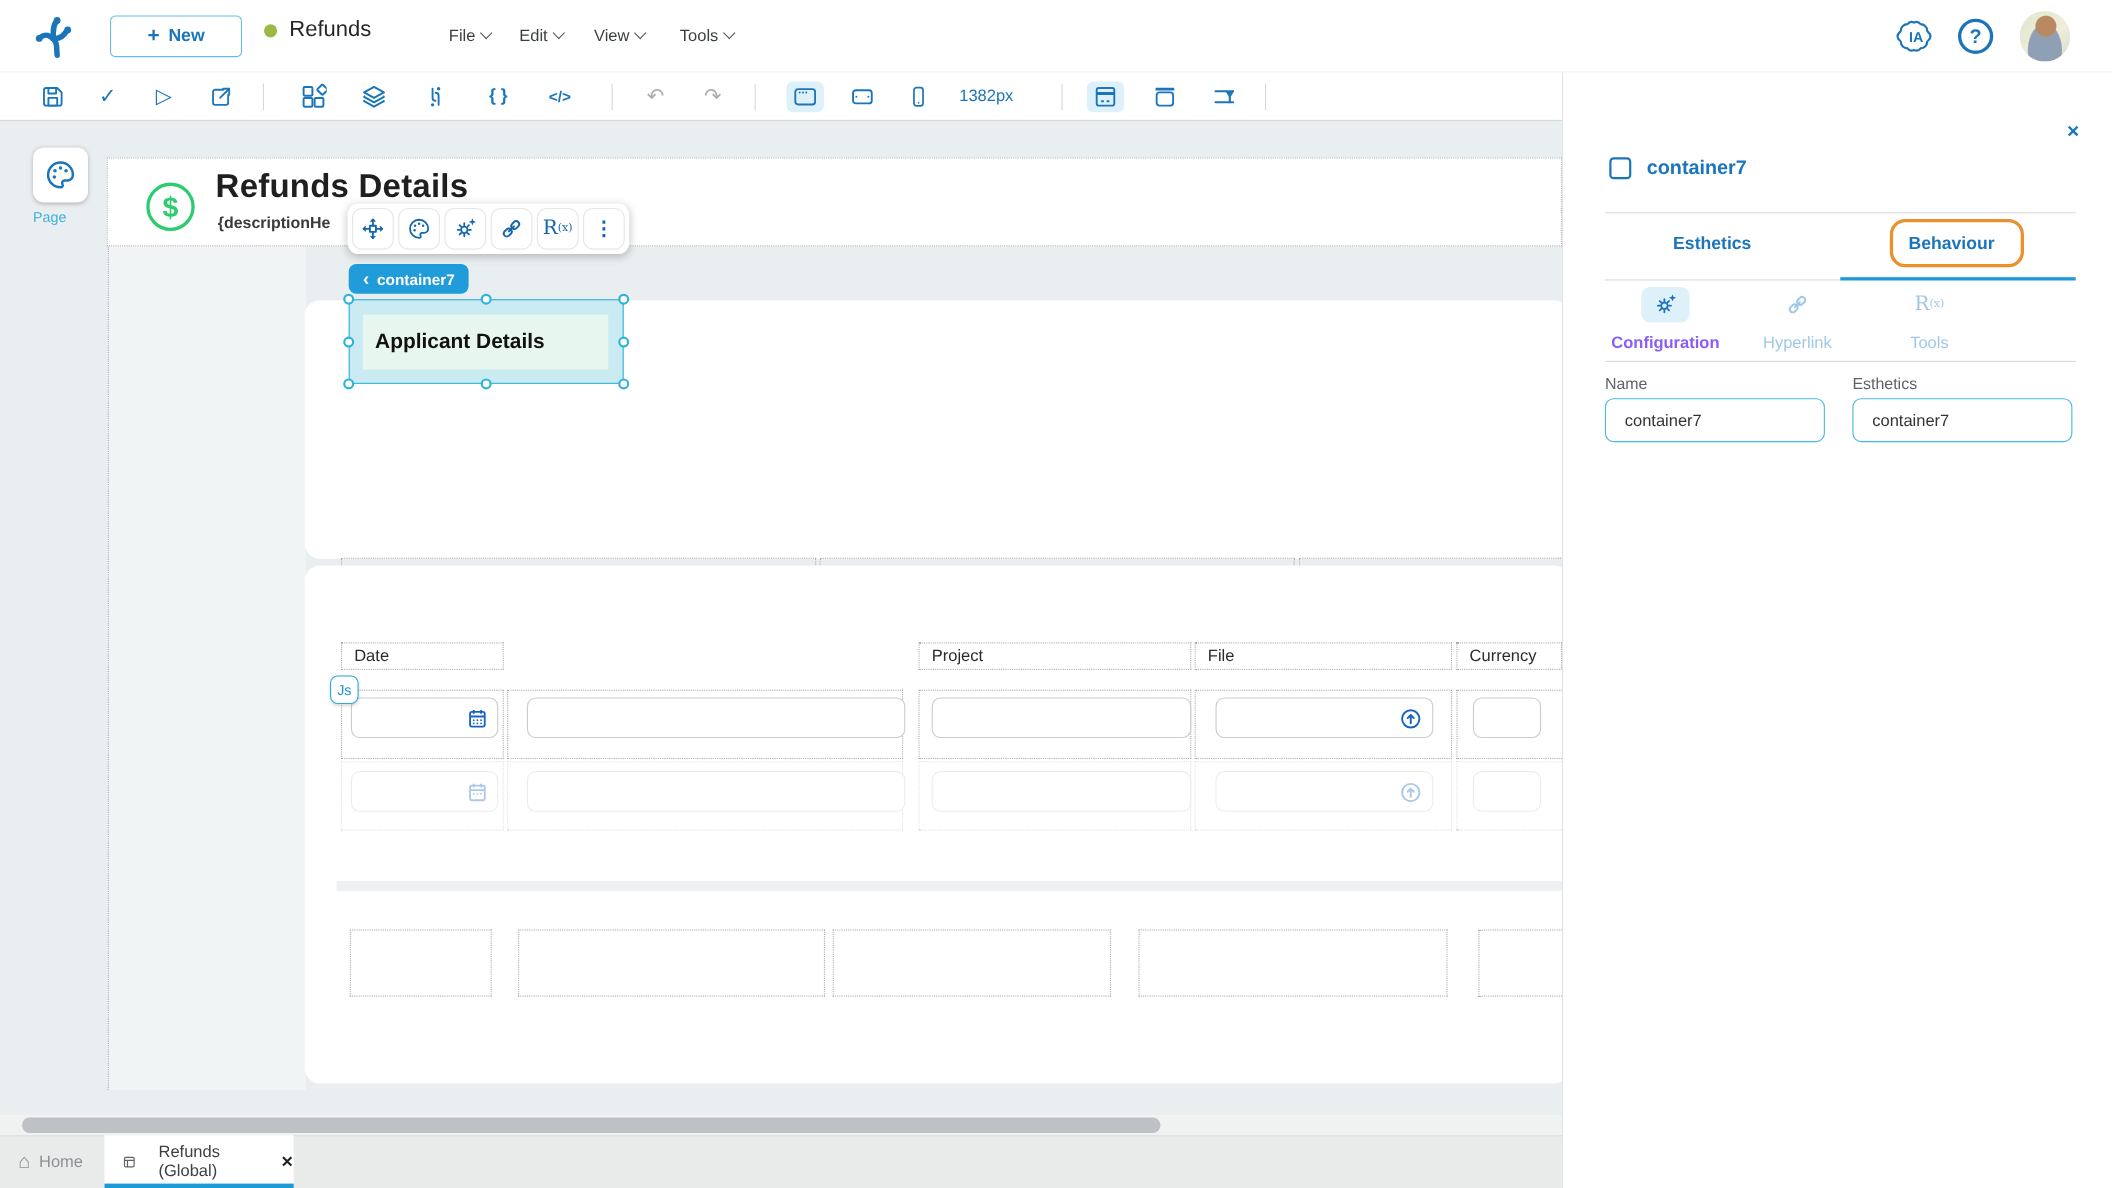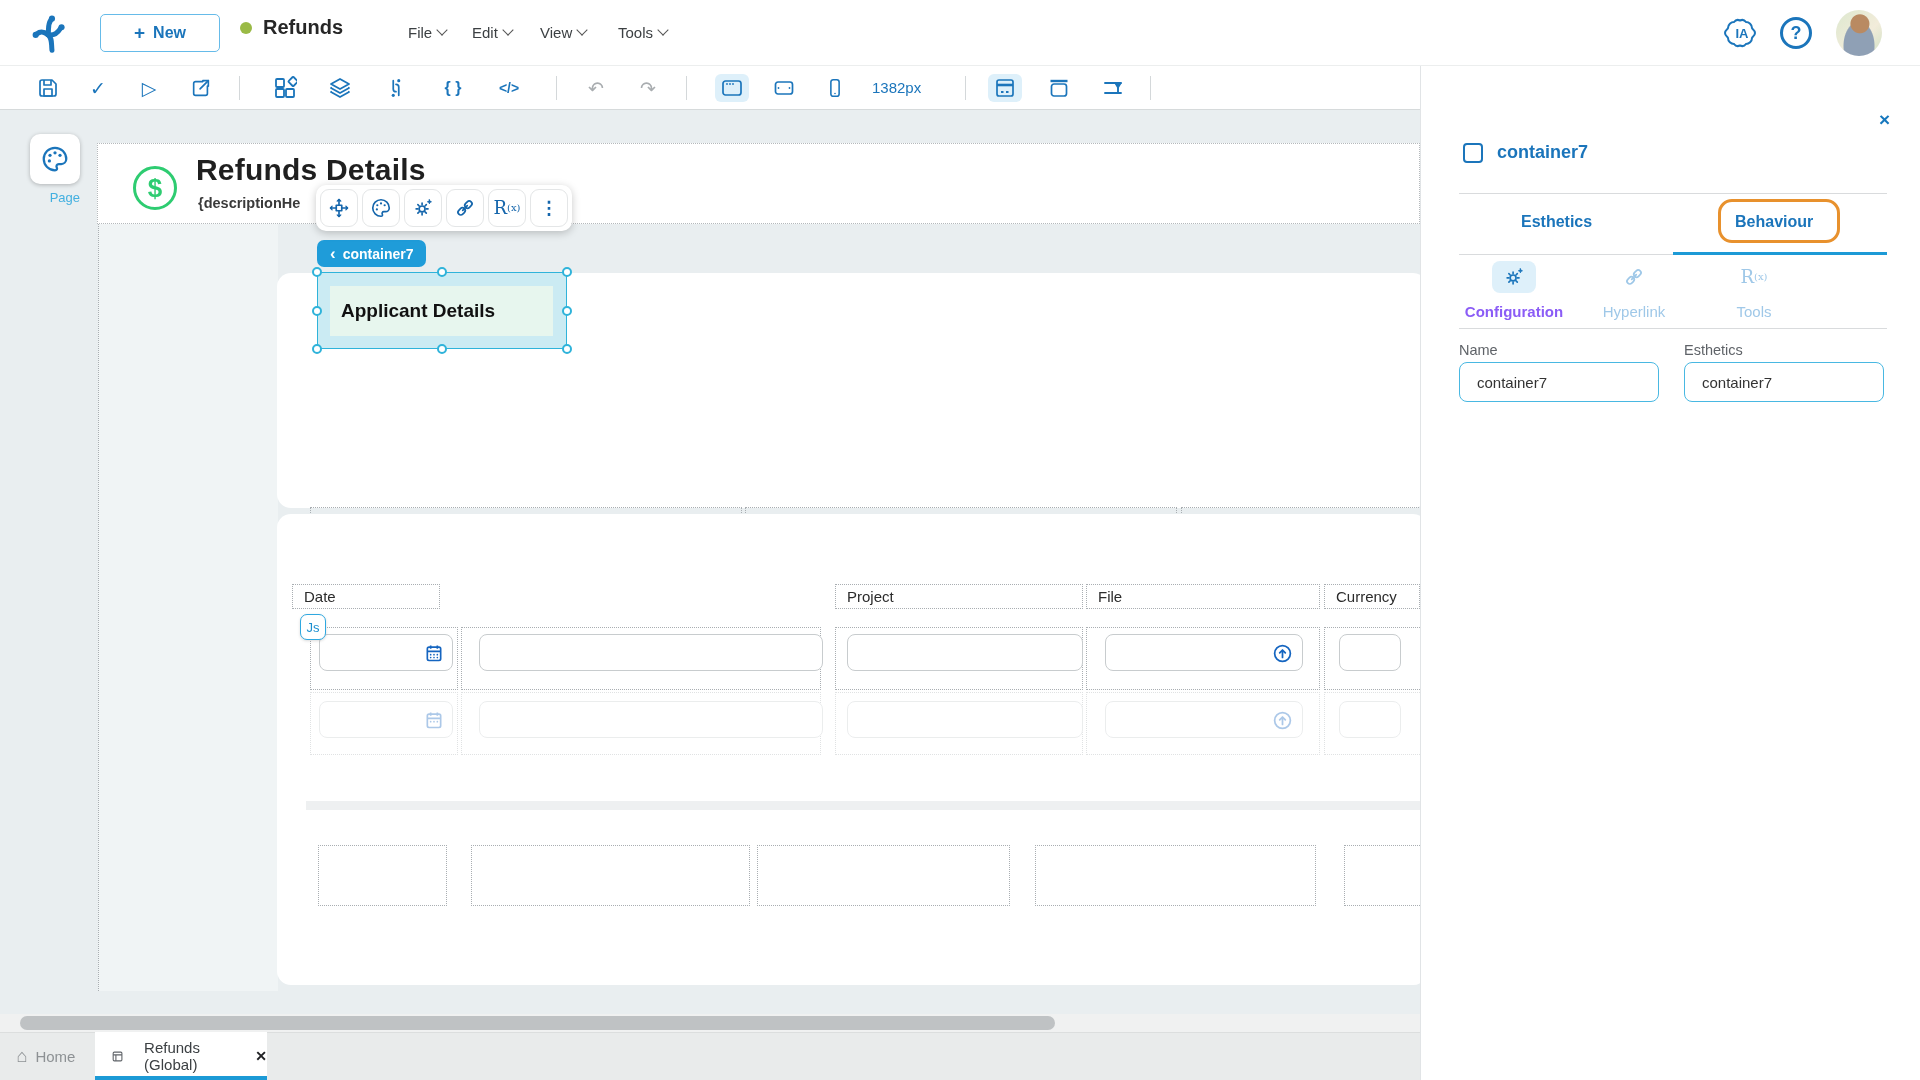--- a/index.html
+++ b/index.html
@@ -11,40 +11,40 @@
   html,body{margin:0;padding:0}
   body{width:1920px;height:1080px;overflow:hidden;font-family:"Liberation Sans",sans-serif;background:#fff}
   .stage{position:relative;width:1920px;height:1080px}
   .abs{position:absolute}
   .flex{display:flex;align-items:center}
   .icn{display:block}
   
   .topbar{left:0;top:0;width:1920px;height:66px;background:#fff;border-bottom:1px solid #eceeee}
   .newbtn{left:100px;top:14px;width:120px;height:38px;border:1.5px solid #66bbe9;border-radius:5px;color:var(--blue);font-size:16px;font-weight:bold;justify-content:center;gap:8px;background:#fff;cursor:pointer}
   .dot{width:12px;height:12px;border-radius:50%;background:#9aba46}
-  .proj{font-size:20px;font-weight:bold;color:#262626}
+  .proj{font-size:20px;font-weight:normal;color:#262626}
   .menu{font-size:15px;color:#3c4043;gap:6px;cursor:pointer}
   .chev{width:8px;height:8px;border-right:1.8px solid #555;border-bottom:1.8px solid #555;transform:rotate(45deg);margin-top:-4px}
   .helpc{width:32px;height:32px;border-radius:50%;border:3px solid var(--blue);color:var(--blue);font-weight:bold;font-size:18px;display:flex;align-items:center;justify-content:center}
   .avatar{width:46px;height:46px;border-radius:50%;background:
     radial-gradient(circle at 52% 30%,#b98a62 0 9px,rgba(0,0,0,0) 10px),
     radial-gradient(ellipse at 50% 78%,#8fa0b5 0 15px,rgba(0,0,0,0) 16px),
     linear-gradient(135deg,#dde8cf,#f2ecda 60%,#cfe0c4)}
   
   .toolbar{left:0;top:66px;width:1420px;height:44px;background:#fff;border-bottom:1px solid #d6dadb}
   .tbtn{position:absolute;top:8px;width:34px;height:28px;display:flex;align-items:center;justify-content:center;color:var(--blue);cursor:pointer;border-radius:6px}
   .tbtn.dim{color:#a9adb0}
   .tbtn.lit{background:#def0fa}
   .tsep{position:absolute;top:10px;width:1px;height:24px;background:#d4d8da}
   .ttxt{position:absolute;top:13px;color:var(--blue);font-size:15px}
   .gtxt{font-size:19px;line-height:1}
   
   .canvasclip{left:0;top:110px;width:1420px;height:904px;background:var(--canvas);overflow:hidden}
   .pagetool{left:30px;top:24px;width:50px;height:50px;background:#fff;border-radius:10px;box-shadow:0 1px 4px rgba(0,0,0,.25);display:flex;align-items:center;justify-content:center;color:var(--blue);cursor:pointer}
-  .pagelbl{left:30px;top:80px;width:50px;text-align:right;font-size:13px;color:#43b0e0}
+  .pagelbl{left:30px;top:80px;width:50px;text-align:left;font-size:13px;color:#43b0e0}
   .gutter{left:98px;top:33px;width:180px;height:848px;background:#f0f4f5;border-left:1px dotted var(--dot)}
   .hcard{left:97px;top:33px;width:1323px;height:81px;background:#fff;border:1px dotted #b5b9bc}
   .dollarc{left:133px;top:56px;width:44px;height:44px;border-radius:50%;border:3.5px solid var(--green);color:var(--green);font-size:26px;font-weight:bold;display:flex;align-items:center;justify-content:center}
   .htitle{left:196px;top:43px;font-size:30px;font-weight:bold;color:#1f1f1f;letter-spacing:.2px}
   .hsub{left:198px;top:85px;font-size:14.5px;font-weight:bold;color:#3a3a3a}
   .fltbar{left:316px;top:75px;height:46px;background:#fff;border-radius:10px;box-shadow:0 2px 8px rgba(0,0,0,.22);display:flex;gap:4px;padding:4px;z-index:30}
   .fbtn{width:38px;height:38px;border:1px solid #e4e6e7;border-radius:9px;background:#fff;display:flex;align-items:center;justify-content:center;color:#1566ac;cursor:pointer}
   .card{background:#fff;border-radius:14px}
   .chipc{left:317px;top:130px;height:27px;background:var(--chip);border-radius:7px;color:#fff;font-size:14px;font-weight:bold;display:flex;align-items:center;gap:7px;padding:0 13px;z-index:25;cursor:pointer}
   .selbox{left:317px;top:162px;width:250px;height:77px;background:rgba(140,211,229,.45);border:1.5px solid var(--sel);z-index:20}
@@ -334,21 +334,21 @@
         <span>R</span>
           <small>(x)</small>
       </div>
       <div class="fbtn" style="font-size:18px;font-weight:bold">
         <span>⋮</span>
       </div>
     </div>
 
     <div class="abs card" style="left:277px;top:404px;width:1150px;height:471px"></div>
 
-    <div class="abs thcell" style="left:292px;width:148px">Date</div>
+    <div class="abs thcell" style="left:310px;width:148px">Date</div>
     <div class="abs thcell" style="left:835px;width:248px">Project</div>
     <div class="abs thcell" style="left:1086px;width:234px">File</div>
     <div class="abs thcell" style="left:1324px;width:96px">Currency</div>
 
     <div class="abs jsbadge">Js</div>
 
     <div>
       <div class="abs rowcell" style="left:310px;top:517px;width:148px">
         <div class="rinput" style="left:8px;width:134px">
           <svg class="icn abs" style="right:8px;top:8px" width="20" height="20" viewBox="0 0 24 24" fill="none" stroke="#1565c0" stroke-width="2">

